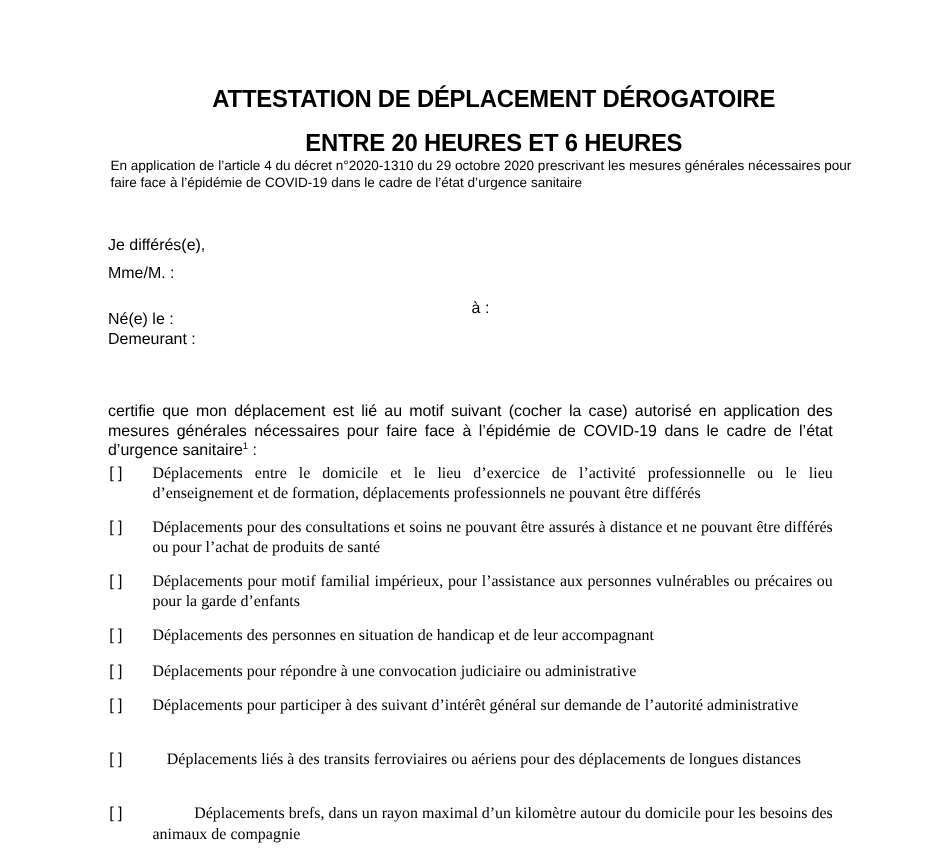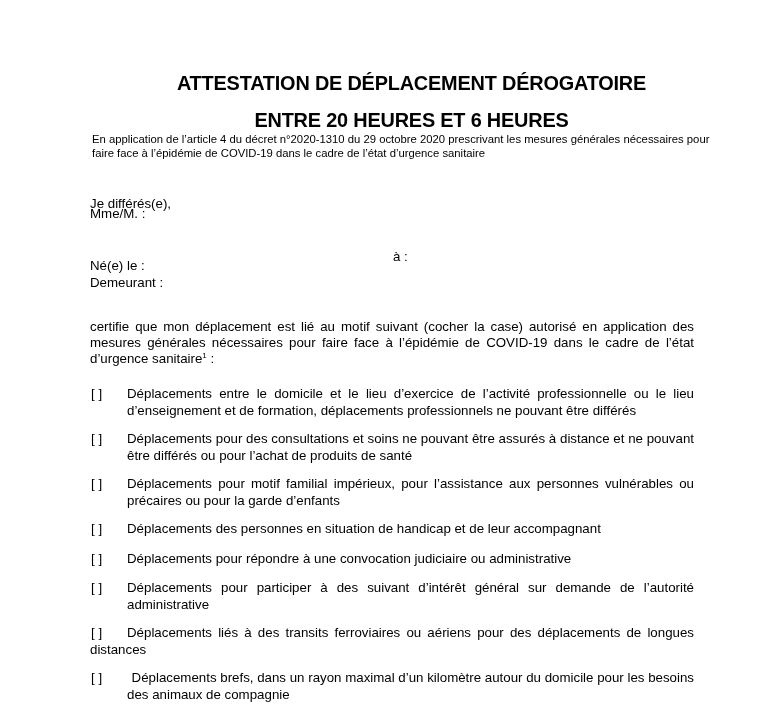--- a/index.html
+++ b/index.html
@@ -2,28 +2,28 @@
 <html><head>
 <meta charset="utf-8">
 <style>
   html, body { margin: 0; padding: 0; background: #ffffff; }
   body { width: 783px; height: 709px; overflow: hidden; position: relative; color: #000; font-family: "Liberation Sans", sans-serif; }
   .title { position: absolute; left: 0; width: 823px; text-align: center; font-weight: bold; font-size: 20.5px; letter-spacing: -0.2px; transform: scaleX(0.97); transform-origin: center; }
   .t1 { top: 71px; }
   .t2 { top: 108px; }
   .intro { position: absolute; left: 92px; top: 132px; width: 620px; font-size: 11.3px; line-height: 14px; }
   .field { position: absolute; left: 90px; font-size: 13.3px; }
-  .f1 { top: 196px; } .f2 { top: 206px; } .f3 { top: 258px; } .f4 { top: 275px; }
+  .f1 { top: 196px; } .f2 { top: 220px; } .f3 { top: 258px; } .f4 { top: 275px; }
   .ne-a { position: absolute; left: 393px; top: 249px; font-size: 13.3px; }
-  .certifie { position: absolute; left: 90px; top: 319px; width: 604px; font-size: 13.3px; line-height: 16px; text-align: justify; }
+  .certifie { position: absolute; left: 90px; top: 335px; width: 604px; font-size: 13.3px; line-height: 16px; text-align: justify; }
   .certifie sup { font-size: 8px; vertical-align: 5px; line-height: 0; }
   .opt { position: absolute; left: 90px; width: 604px; font-size: 13.3px; line-height: 16.5px; }
   .opt .box { position: absolute; left: 1px; top: 0; width: 20px; }
-  .opt .txt { display: block; margin-left: 37px; text-align: justify; }
-  .opt.inline .txt { margin-left: 0; text-indent: 37px; }
+  .opt .txt { display: block; margin-left: 37px; text-align: justify; font-family: Liberation Serif, serif; }
+  .opt.inline .txt { margin-left: 12px; text-indent: 37px; }
   .o1 { top: 386px; } .o2 { top: 431px; } .o3 { top: 476px; } .o4 { top: 521px; }
   .o5 { top: 551px; } .o6 { top: 580px; } .o7 { top: 625px; } .o8 { top: 670px; }
   .justify-last .txt { text-align-last: left; }
 </style>
 </head>
 <body>
 
 <div class="title t1">ATTESTATION DE DÉPLACEMENT DÉROGATOIRE</div>
 <div class="title t2">ENTRE 20 HEURES ET 6 HEURES</div>
 

